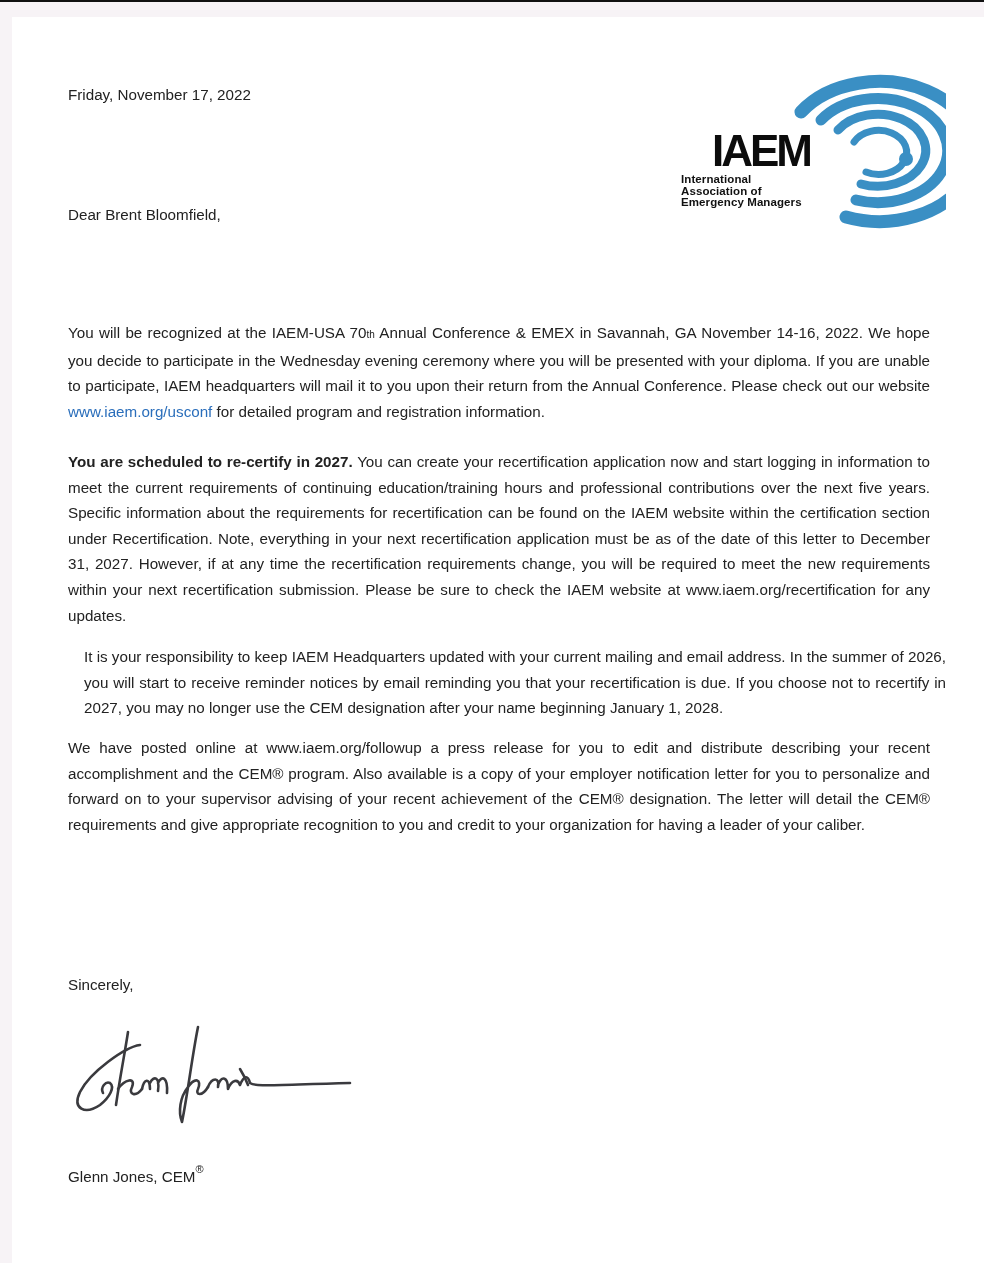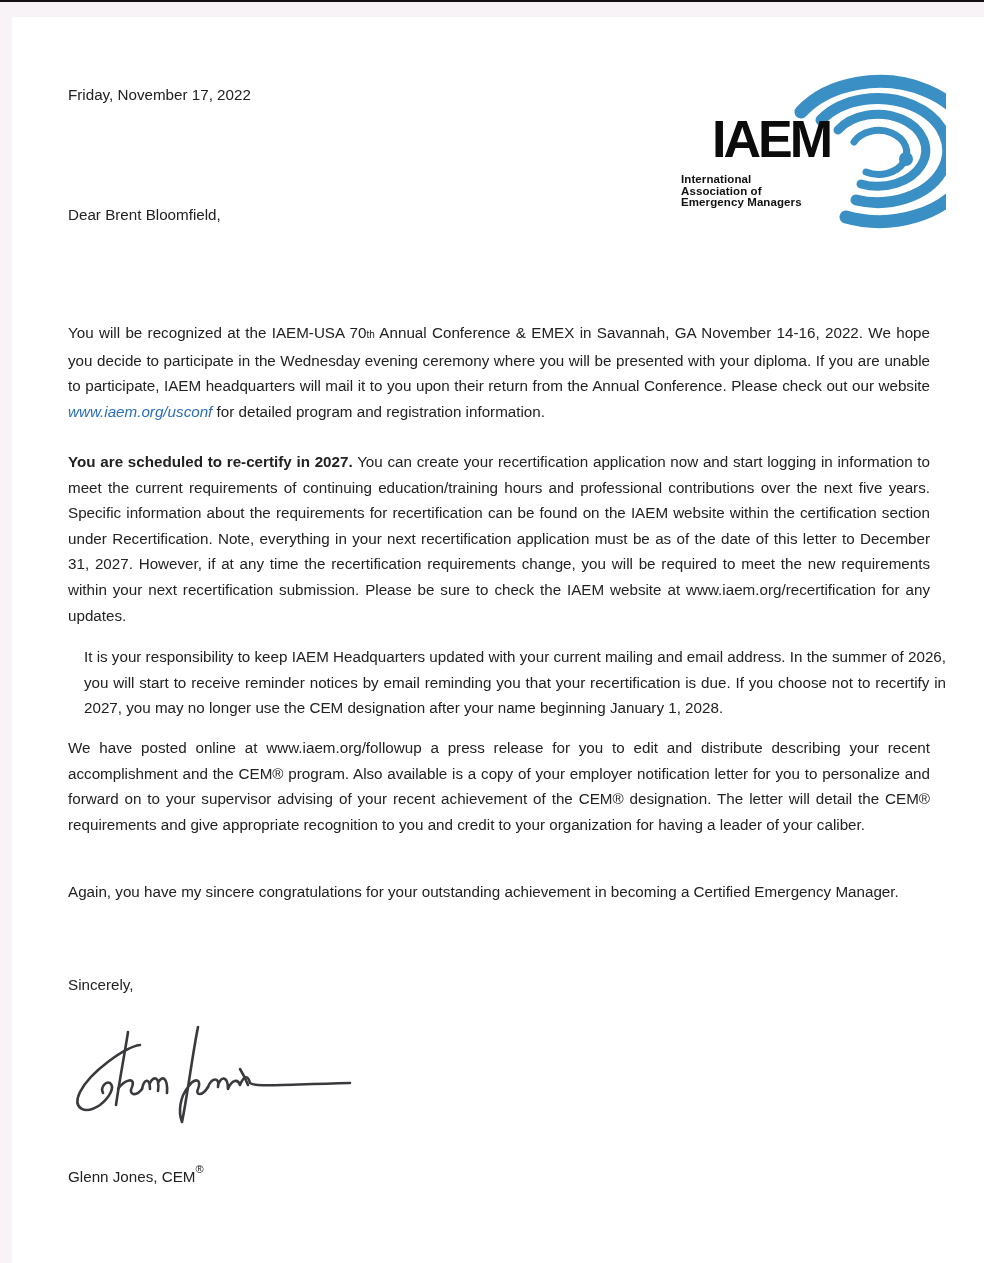--- a/index.html
+++ b/index.html
@@ -22,30 +22,30 @@
   .p1 { top: 227px; }
   .p2 { top: 303px; }
   .p3 { top: 432px; }
   .p4 { top: 627px; margin-left: 16px; }
   .p5 { top: 718px; }
   .p6 { top: 862px; }
   .closing { left: 56px; top: 955px; }
   .signer { left: 56px; top: 1147px; }
   .signer sup { font-size: 11px; vertical-align: 9px; line-height: 0; }
   .footer { position: absolute; left: 58px; top: 1207px; font-size: 15.2px; color: #222; letter-spacing: -0.1px; }
-  .link { color: #2a6ebb; font-style: italic; }
+  .link { color: #2a6ebb; }
   .bold { font-weight: bold; }
   .sup-th { font-size: 10px; vertical-align: baseline; }
   .logo { position: absolute; left: 694px; top: 55px; width: 240px; height: 160px; }
   .logo-text {
     position: absolute; left: 669px; top: 157px; font-size: 11.5px; line-height: 11.5px;
     font-weight: bold; color: #111; letter-spacing: 0.1px;
   }
   .logo-word {
-    position: absolute; left: 700px; top: 100px; font-size: 52px; font-weight: bold;
+    position: absolute; left: 700px; top: 112px; font-size: 44px; font-weight: bold;
     color: #0c0c0c; letter-spacing: -3px; line-height: 44px;
   }
   .signature { position: absolute; left: 58px; top: 1000px; width: 290px; height: 110px; }
 </style>
 </head>
 <body>
 
 <div class="topbar"></div>
 
 <div class="page">
@@ -72,21 +72,20 @@
 
 
   <div class="txt para p2"><span>You will be recognized at the IAEM-USA 70</span><span class="sup-th">th</span><span> Annual Conference &amp; EMEX in Savannah, GA November 14-16, 2022.   We hope you decide to participate in the Wednesday evening ceremony where you will be presented with your diploma.   If you are unable to participate, IAEM headquarters will mail it to you upon their return from the Annual Conference.  Please check out our website </span><span class="link">www.iaem.org/usconf</span><span> for detailed program and registration information.</span></div>
 
   <div class="txt para p3"><span class="bold">You are scheduled to re-certify in 2027.</span><span> You can create your recertification application now and start logging in information to meet the current requirements of continuing education/training hours and professional contributions over the next five years. Specific information about the requirements for recertification can be found on the IAEM website within the certification section under Recertification.  Note, everything in your next recertification application must be as of the date of this letter to December 31, 2027. However, if at any time the recertification requirements change, you will be required to meet the new requirements within your next recertification submission. Please be sure to check the IAEM website at www.iaem.org/recertification for any updates.</span></div>
 
   <div class="txt para p4">It is your responsibility to keep IAEM Headquarters updated with your current mailing and email address. In the summer of 2026, you will start to receive reminder notices by email reminding you that your recertification is due. If you choose not to recertify in 2027, you may no longer use the CEM designation after your name beginning January 1, 2028.</div>
 
   <div class="txt para p5">We have posted online at www.iaem.org/followup a press release for you to edit and distribute describing your recent accomplishment and the CEM® program. Also available is a copy of your employer notification letter for you to personalize and forward on to your supervisor advising of your recent achievement of the CEM® designation. The letter will detail the CEM® requirements and give appropriate recognition to you and credit to your organization for having a leader of your caliber.</div>
 
-  <div class="txt para p6">Again, you have my sincere congratulations for your outstanding achievement in becoming a Certified Emergency Manager.</div>
 
   <div class="txt closing">Sincerely,</div>
 
   <svg class="signature" viewBox="0 0 290 110">
     <g fill="none" stroke="#3a3a3e" stroke-width="2.6" stroke-linecap="round" stroke-linejoin="round">
       <path d="M 70 28 C 55 30, 20 55, 10 75 C 2 92, 15 98, 30 88 C 40 80, 45 70, 40 66 C 36 64, 30 70, 33 76"></path>
       <path d="M 58 15 C 55 35, 50 60, 46 88"></path>
       <path d="M 48 72 C 55 62, 66 60, 62 70 C 58 78, 66 80, 72 72"></path>
       <path d="M 72 72 C 74 62, 80 60, 80 72 M 80 66 C 84 58, 90 60, 88 74 M 88 66 C 92 58, 98 60, 97 76"></path>
       <path d="M 128 10 C 122 40, 118 75, 112 105 C 108 95, 110 80, 118 70 C 125 60, 132 62, 128 72 C 125 78, 132 80, 138 70"></path>

